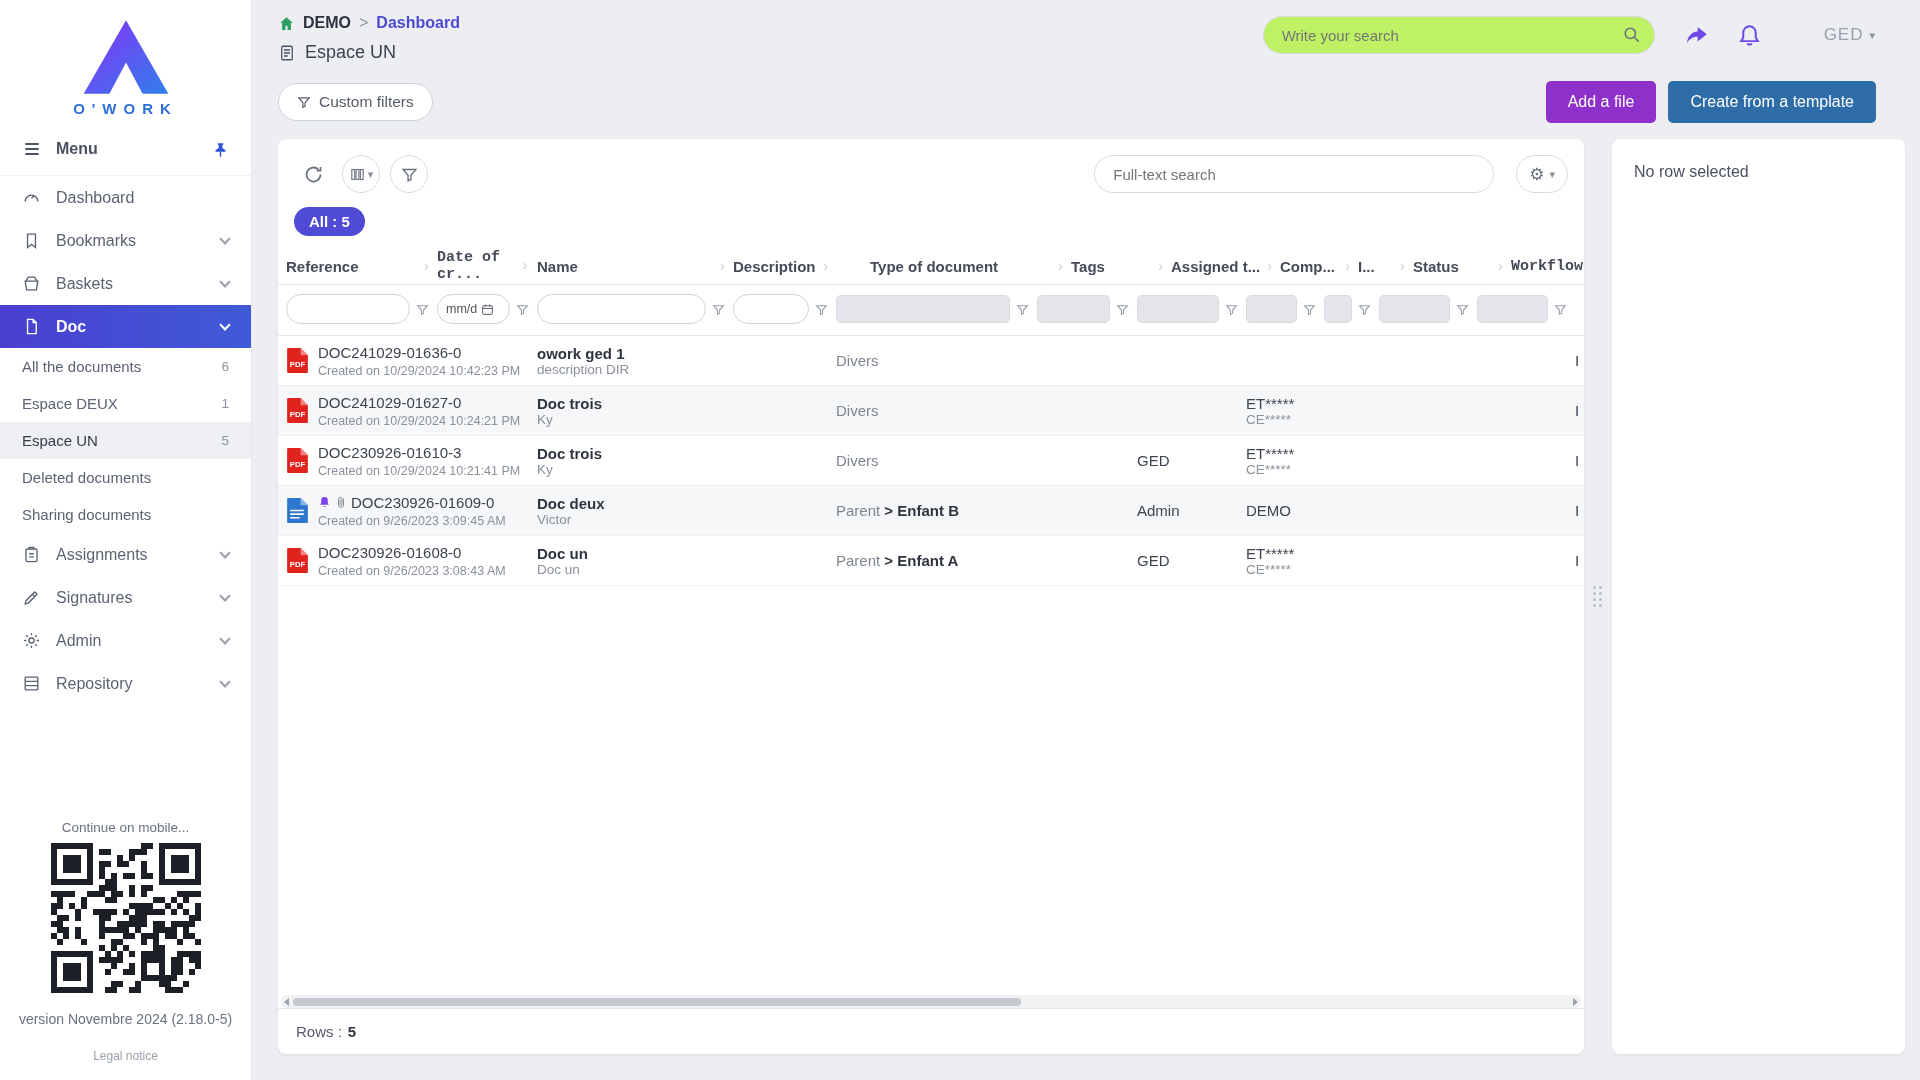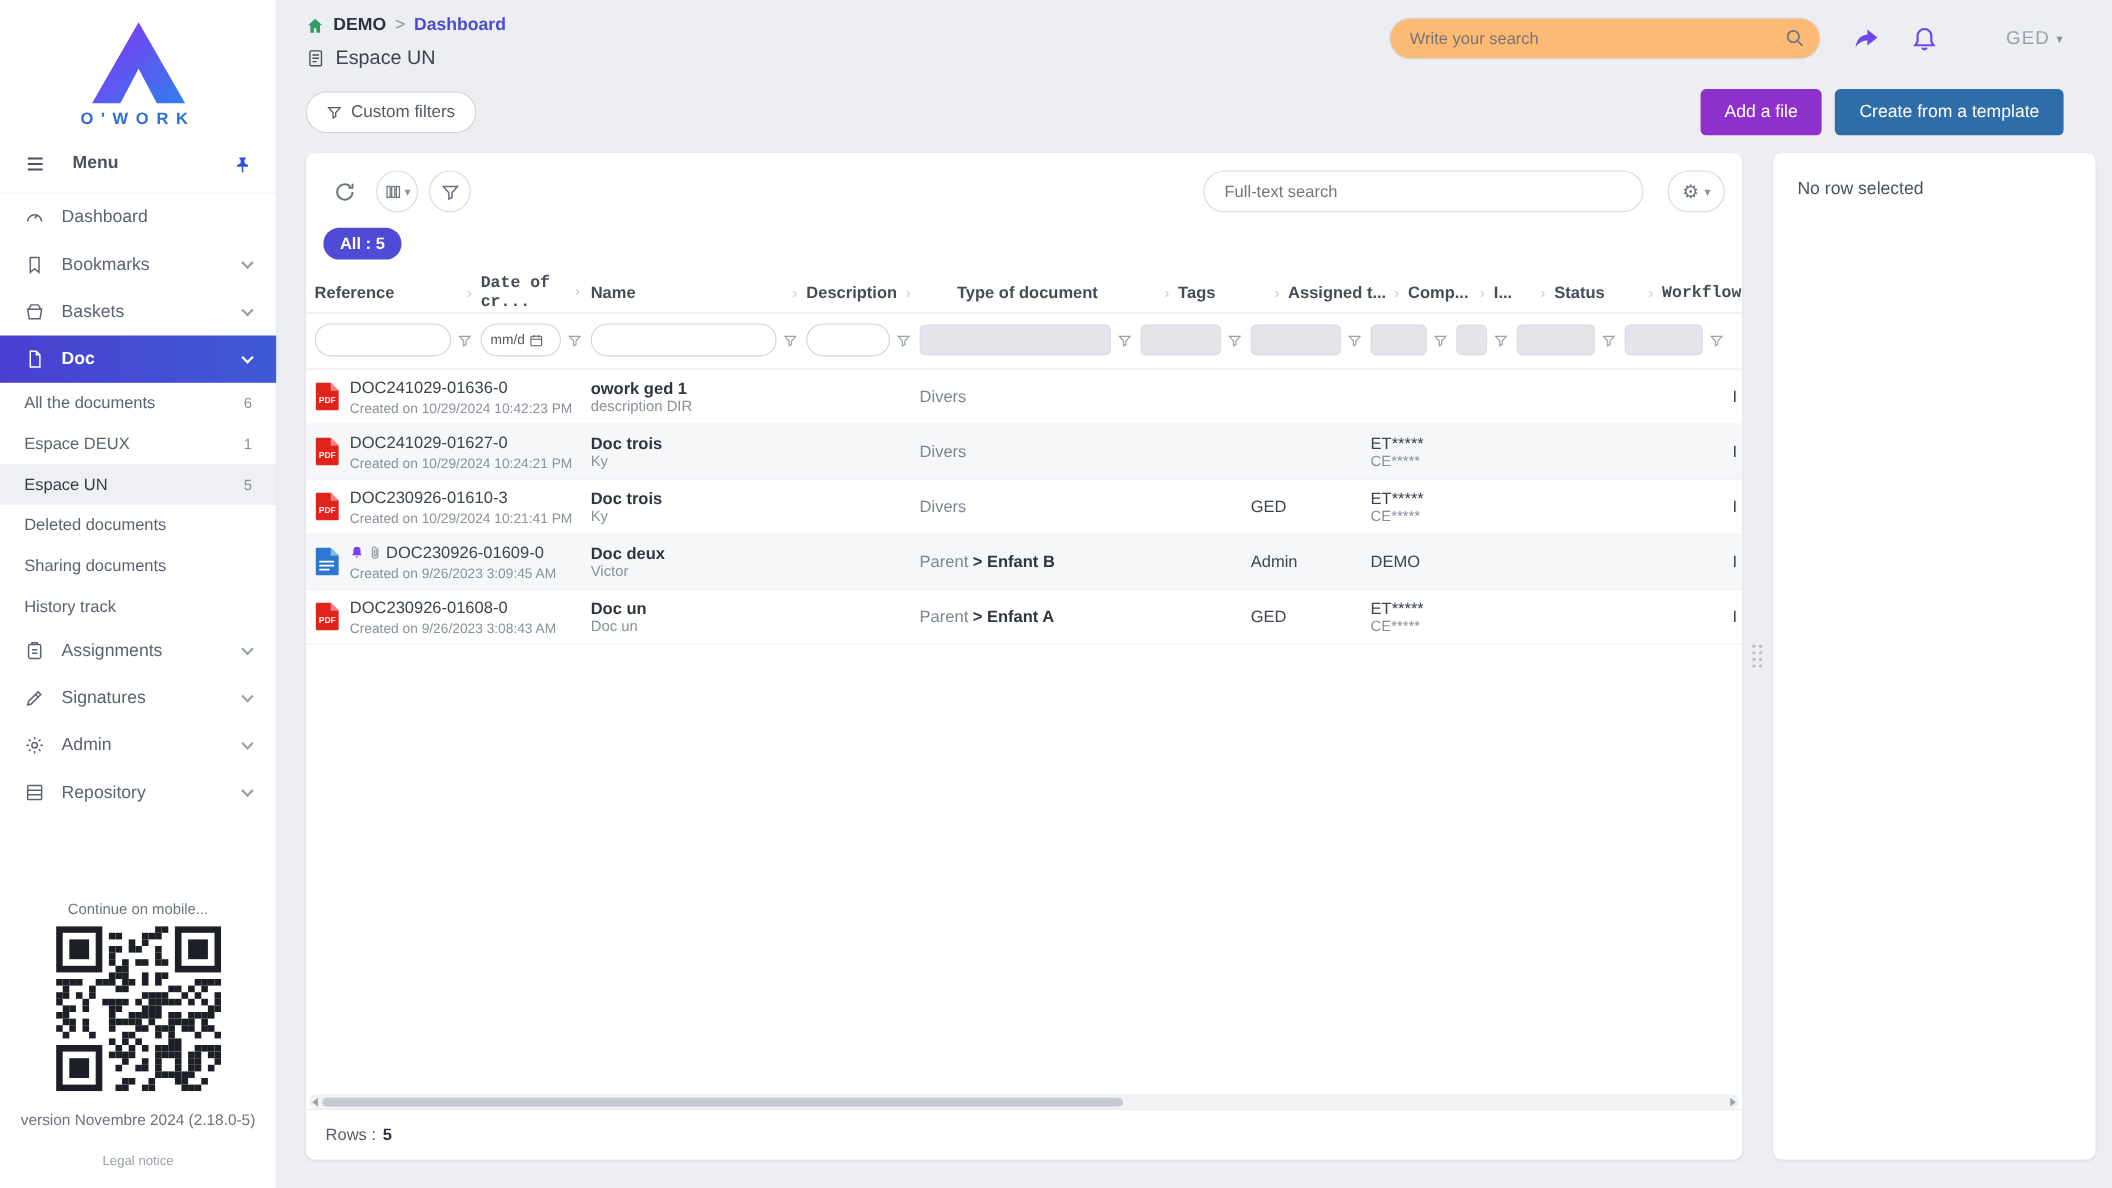--- a/index.html
+++ b/index.html
@@ -2,21 +2,21 @@
 <html><head>
 <meta charset="utf-8">
 <style>
 *{margin:0;padding:0;box-sizing:border-box}
 html,body{width:1920px;height:1080px;overflow:hidden;font-family:"Liberation Sans",sans-serif;background:#eceef2;color:#3d4450}
 .app{display:flex;width:1920px;height:1080px}
 
 .sidebar{width:252px;background:#fff;border-right:1px solid #e4e7ec;display:flex;flex-direction:column;flex:none}
 .logo-wrap{padding:16px 0 6px;display:flex;flex-direction:column;align-items:center;cursor:pointer}
 .logo-text{color:#2f6fd8;font-size:15px;letter-spacing:7px;font-weight:bold;margin-top:2px}
-.menu-row{display:flex;align-items:center;gap:24px;padding:16px 22px;border-bottom:1px solid #f0f1f4;color:#4a5160;font-weight:bold;font-size:16px}
+.menu-row{display:flex;align-items:center;gap:14px;padding:16px 22px;border-bottom:1px solid #f0f1f4;color:#4a5160;font-weight:bold;font-size:16px}
 .menu-row .pin{margin-left:auto;display:flex}
 .nav-item{display:flex;align-items:center;gap:15px;padding:12px 22px;color:#5b6372;font-size:16px;cursor:pointer}
 .nav-item svg{flex:none}
 .nav-item .chev{margin-left:auto}
 .chev{width:8px;height:8px;border-right:2px solid #9aa1ad;border-bottom:2px solid #9aa1ad;transform:rotate(45deg);margin-top:-4px}
 .nav-item.active{background:linear-gradient(90deg,#4a3fd0,#3f5ad6);color:#fff;font-weight:bold}
 .nav-item.active .chev{border-color:#fff}
 .sub-item{display:flex;align-items:center;padding:10px 22px;font-size:15px;color:#5b6372;cursor:pointer}
 .sub-item.selected{background:#eef0f4;color:#343b47}
 .sub-item .count{margin-left:auto;color:#8a919c;font-size:13.5px}
@@ -29,21 +29,21 @@
 .main{flex:1;display:flex;flex-direction:column;min-width:0}
 .top{padding:14px 44px 0 26px}
 .header-row{display:flex;align-items:flex-start}
 .crumbs{display:flex;align-items:center;gap:8px;font-size:16px;font-weight:bold}
 .crumb-root{color:#2b3240;cursor:pointer}
 .crumb-sep{color:#8a919c;font-weight:normal}
 .crumb-cur{color:#4c4ad0;cursor:pointer}
 .space-title{display:flex;align-items:center;gap:9px;margin-top:10px;font-size:18px;color:#3d4450}
 .top-right{margin-left:auto;display:flex;align-items:center;gap:28px;margin-top:2px}
 .gsearch{position:relative;width:392px}
-.gsearch input{width:100%;height:38px;border:1px solid #d7dae0;border-radius:19px;background:#fdba74;padding:0 44px 0 18px;font-size:15px;color:#555;font-family:"Liberation Sans",sans-serif;outline:none}
+.gsearch input{width:100%;height:38px;border:1px solid #d7dae0;border-radius:19px;background:#bef264;padding:0 44px 0 18px;font-size:15px;color:#555;font-family:"Liberation Sans",sans-serif;outline:none}
 .gsearch .mag{position:absolute;right:14px;top:9px;cursor:pointer}
 .hicon{cursor:pointer;display:flex}
 .acct{display:flex;align-items:center;gap:6px;color:#9aa1ad;font-size:17px;letter-spacing:1px;cursor:pointer;margin-left:34px}
 
 .actions-row{display:flex;align-items:center;margin-top:18px}
 .btn-ghost{display:flex;align-items:center;gap:8px;background:#fff;border:1px solid #cfd4dc;border-radius:19px;height:38px;padding:0 18px;font-size:15.5px;color:#555c68;cursor:pointer;font-family:"Liberation Sans",sans-serif}
 .spacer{flex:1}
 .btn-purple,.btn-blue{height:42px;border:none;border-radius:5px;color:#fff;font-size:16px;padding:0 22px;cursor:pointer;font-family:"Liberation Sans",sans-serif}
 .btn-purple{background:#8e30ca;margin-right:12px}
 .btn-blue{background:#2e6da8}
@@ -172,23 +172,20 @@
           </div>
           <div class="sub-item selected">
             <span>Espace UN</span>
             <span class="count">5</span>
           </div>
           <div class="sub-item">
             <span>Deleted documents</span>
           </div>
           <div class="sub-item">
             <span>Sharing documents</span>
-          </div>
-          <div class="sub-item">
-            <span>History track</span>
           </div>
         </div>
       <div class="nav-item">
         <svg width="19" height="19" viewBox="0 0 24 24" fill="none" stroke="currentColor" stroke-width="1.7">
             <rect x="5" y="5" width="14" height="16" rx="2"></rect>
             <path d="M9 5V3h6v2M9 11h6M9 15h6"></path>
           </svg>
         <span>Assignments</span>
         <span class="chev"></span>
       </div>

